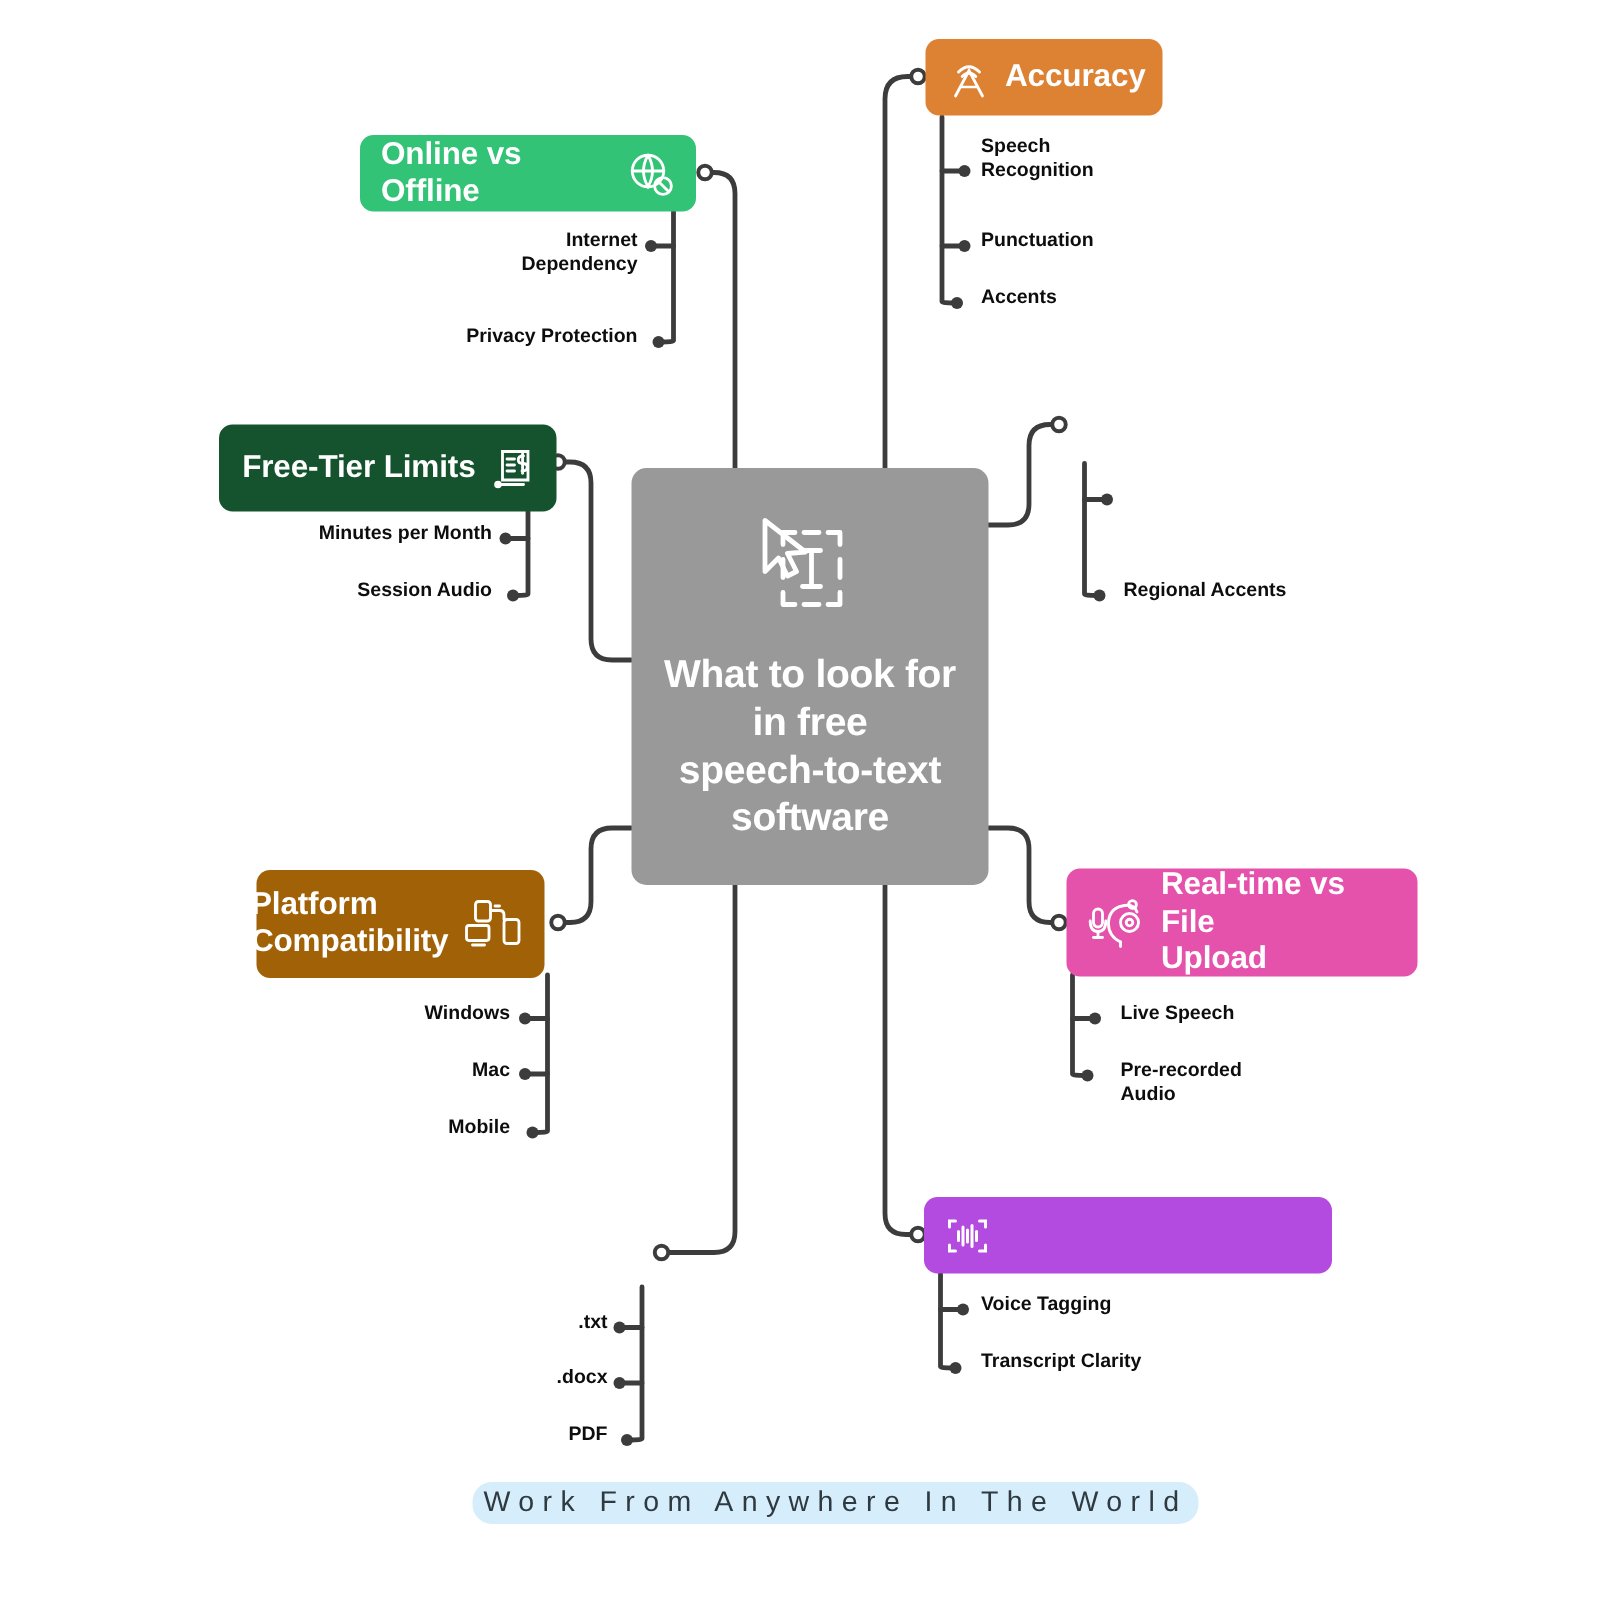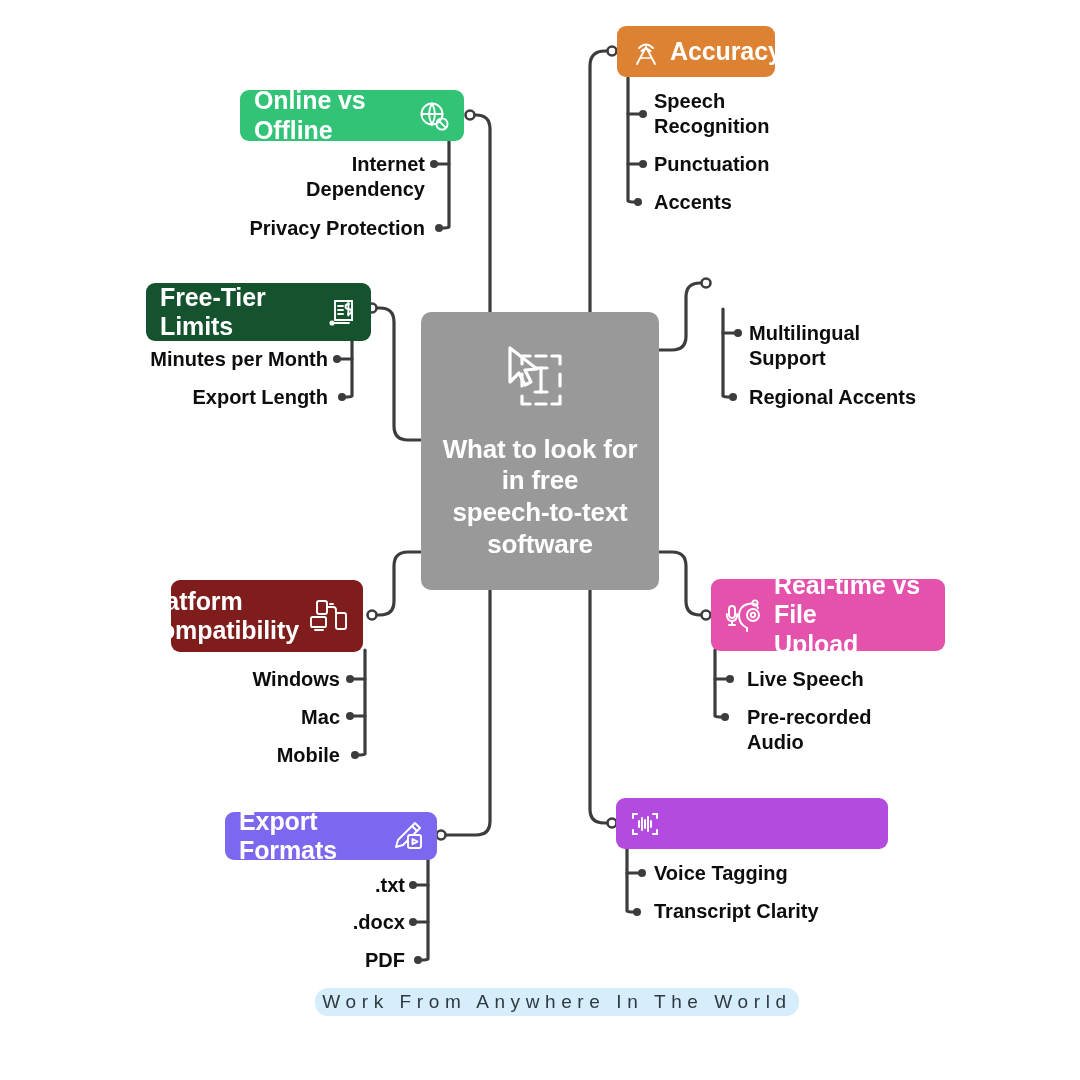--- a/index.html
+++ b/index.html
@@ -16,21 +16,21 @@
 
   
   .node{
     position:absolute;
     box-sizing:border-box;
     border-radius:9px;
     display:flex;
     align-items:center;
     color:#ffffff;
     font-weight:bold;
-    font-size:25px;
+    font-size:21px;
     line-height:1.18;
     padding:9px 14px;
     letter-spacing:-0.1px;
   }
   .node .nlabel{white-space:pre-line;}
   .node .nicon{flex:0 0 auto;display:flex;align-items:center;justify-content:center;}
   
   .node.icon-right{flex-direction:row;justify-content:flex-end;}
   .node.icon-right .nicon{margin-left:10px;}
   .node.icon-right .nlabel{text-align:left;}
@@ -51,21 +51,21 @@
   }
   #center-node .cicon{margin-bottom:14px;}
   #center-node .ctext{
     font-size:26px;font-weight:bold;text-align:center;line-height:1.22;
     white-space:pre-line;letter-spacing:-0.2px;
   }
 
   
   .sub{
     position:absolute;
-    font-size:20px;
+    font-size:13px;
     font-weight:bold;
     color:#0d0d0d;
     line-height:1.26;
     white-space:pre-line;
   }
   .sub.right{text-align:left;}
   .sub.left{text-align:right;}
 
   
   #caption{
@@ -207,22 +207,20 @@
         <path d="M10 21 H20" stroke-width="1.6"></path>
       </svg>
     </span>
     <span class="nlabel">Accuracy</span>
   </div>
   <div class="sub right" style="left:654px;top:89px;">Speech
 Recognition</div>
   <div class="sub right" style="left:654px;top:152px;">Punctuation</div>
   <div class="sub right" style="left:654px;top:190px;">Accents</div>
 
-  <div class="sub right" style="left:749px;top:321px;">Multilingual
-Support</div>
   <div class="sub right" style="left:749px;top:385px;">Regional Accents</div>
 
   <div class="node icon-left" style="left:711px;top:579px;width:234px;height:72px;background:#E552AC;">
     <span class="nicon">
       <svg width="40" height="34" viewBox="0 0 40 34" fill="none" stroke="#ffffff" stroke-width="1.9" stroke-linecap="round">
         <rect x="4" y="8" width="6" height="12" rx="3"></rect>
         <path d="M1.8 16 Q1.8 23 7 23 Q12.2 23 12.2 16"></path>
         <path d="M7 23 V27"></path>
         <path d="M4 27 H10"></path>
         <path d="M22 30 Q14 26 14 18 Q14 8 23 6 Q31 4 33 10"></path>
@@ -282,51 +280,40 @@
           <path d="M11 13 H16"></path>
           <path d="M11 17 H16"></path>
         <path d="M22 7 Q18.5 7 18.5 9.5 Q18.5 12 21.5 12 Q24.5 12 24.5 14.5 Q24.5 17 21 17"></path>
         <path d="M21.4 5.5 V18.5"></path>
         <path d="M5 26 H22"></path>
         <circle cx="5" cy="26" r="1.6"></circle>
       </svg>
     </span>
   </div>
   <div class="sub left" style="left:80px;top:347px;width:248px;">Minutes per Month</div>
-  <div class="sub left" style="left:80px;top:385px;width:248px;">Export Length</div>
-
-  <div class="node icon-right" style="left:171px;top:580px;width:192px;height:72px;background:#7f1d1d;">
+  <div class="sub left" style="left:80px;top:385px;width:248px;">Session Audio</div>
+
+  <div class="node icon-right" style="left:171px;top:580px;width:192px;height:72px;background:#a16207;">
     <span class="nlabel">Platform
 Compatibility</span>
     <span class="nicon">
       <svg width="40" height="34" viewBox="0 0 40 34" fill="none" stroke="#ffffff" stroke-width="1.9" stroke-linecap="round">
         <rect x="8" y="2" width="10" height="13" rx="2"></rect>
         <rect x="2" y="18" width="15" height="10" rx="1.6"></rect>
         <path d="M6 31 H14"></path>
         <rect x="27" y="14" width="10" height="16" rx="2"></rect>
         <path d="M18 8 H24 Q27 8 27 11 V14"></path>
         <path d="M17 23 H22 Q25 23 25 26 V30" opacity="0"></path>
         <path d="M21 5 H24"></path>
       </svg>
     </span>
   </div>
   <div class="sub left" style="left:100px;top:667px;width:240px;">Windows</div>
   <div class="sub left" style="left:100px;top:705px;width:240px;">Mac</div>
   <div class="sub left" style="left:100px;top:743px;width:240px;">Mobile</div>
 
-  <div class="node icon-right" style="left:225px;top:812px;width:212px;height:48px;background:#7B68EE;">
-    <span class="nlabel">Export Formats</span>
-    <span class="nicon">
-      <svg width="32" height="30" viewBox="0 0 32 30" fill="none" stroke="#ffffff" stroke-width="1.9" stroke-linecap="round" stroke-linejoin="round">
-        <path d="M24 2 L29 7 L12 24 L5 26 L7 19 Z"></path>
-        <path d="M21 5 L26 10"></path>
-        <rect x="17" y="14" width="13" height="13" rx="2" fill="#7B68EE"></rect>
-        <path d="M21.5 18 L26.5 20.6 L21.5 23.2 Z"></path>
-      </svg>
-    </span>
-  </div>
   <div class="sub left" style="left:190px;top:873px;width:215px;">.txt</div>
   <div class="sub left" style="left:190px;top:910px;width:215px;">.docx</div>
   <div class="sub left" style="left:190px;top:948px;width:215px;">PDF</div>
 
   <div id="caption">Work From Anywhere In The World</div>
 
 </div>
 
 </body></html>

